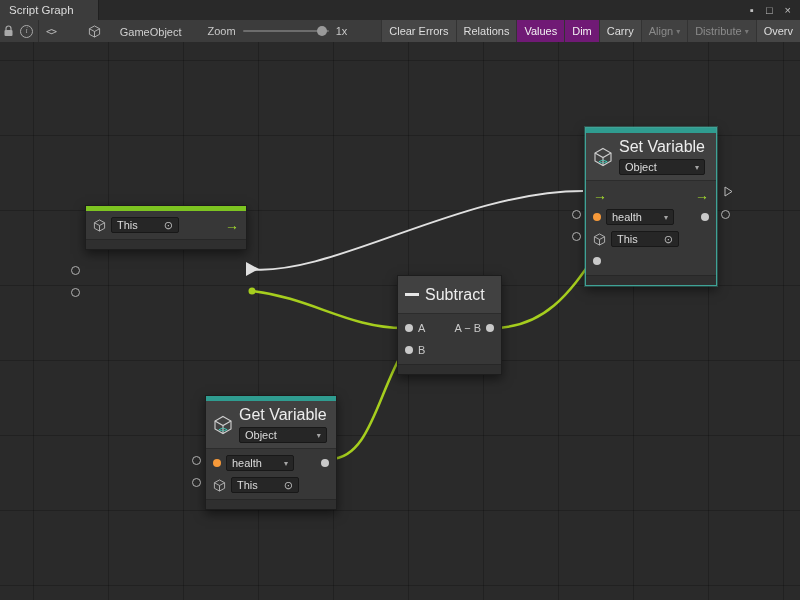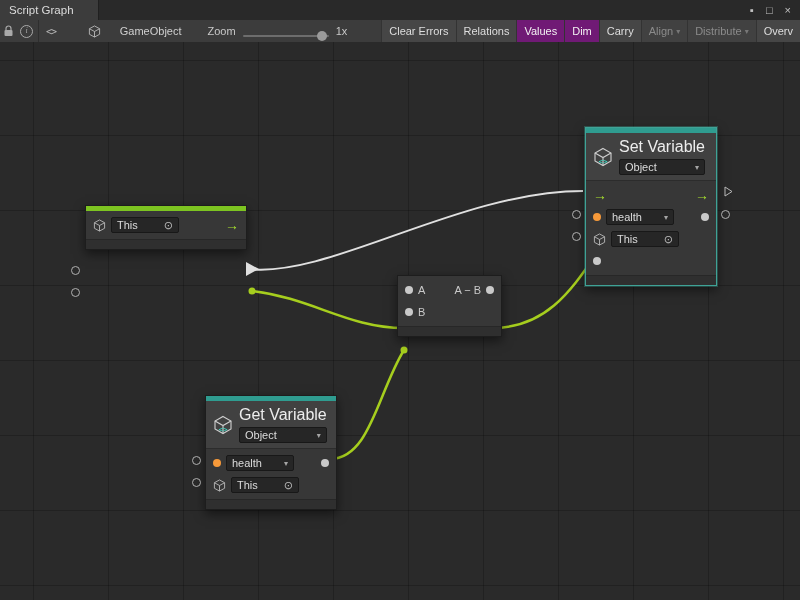--- a/index.html
+++ b/index.html
@@ -9,22 +9,22 @@
   .tabbar{position:absolute;left:0;top:0;width:800px;height:20px;background:#292929;display:flex;align-items:stretch;border-bottom:1px solid #191919}
   .tab{display:flex;align-items:center;background:#3c3c3c;color:#dcdcdc;font-size:11.5px;padding:0 24px 0 9px;border-right:1px solid #202020}
   .wincontrols{margin-left:auto;display:flex;align-items:center;gap:12px;padding-right:9px;color:#c2c2c2;font-size:11px}
 
   
   .toolbar{position:absolute;left:0;top:20px;width:800px;height:22px;background:#3c3c3c;border-bottom:1px solid #232323;display:flex;align-items:center;color:#d6d6d6;font-size:11px;white-space:nowrap;overflow:hidden}
   .tbicon{display:flex;align-items:center;justify-content:center;width:24px;height:22px;color:#b9b9b9}
   .sep{width:1px;height:22px;background:#2e2e2e;margin:0 3px}
   .info-circle{width:11px;height:11px;border:1px solid #a9a9a9;border-radius:50%;font-size:8px;line-height:10px;text-align:center;color:#a9a9a9;font-family:"Liberation Serif",serif;font-style:italic}
   .code-glyph{font-family:"DejaVu Sans Mono",monospace;font-size:10px;letter-spacing:-1px}
-  .go-block{display:flex;align-items:center;gap:19px;margin-left:28px;color:#d0d0d0}
-  .zoom-block{display:flex;align-items:flex-end;gap:7px;margin-left:26px;color:#c9c9c9}
+  .go-block{display:flex;align-items:flex-end;gap:19px;margin-left:28px;color:#d0d0d0}
+  .zoom-block{display:flex;align-items:center;gap:7px;margin-left:26px;color:#c9c9c9}
   .slider{position:relative;width:86px;height:2px;background:#6d6d6d;border-radius:1px}
   .slider .handle{position:absolute;right:2px;top:-4px;width:10px;height:10px;border-radius:50%;background:#9a9a9a}
   .tbuttons{display:flex;align-items:stretch;height:22px;margin-left:34px}
   .tbtn{display:flex;align-items:center;padding:0 7px;background:#464646;border-left:1px solid #333;color:#dedede;cursor:default}
   .tbtn.active{background:#701a75;color:#f2f2f2}
   .tbtn.disabled{color:#8b8b8b;background:#414141}
   .caret{font-size:8px;margin-left:3px;color:#a5a5a5}
   .tbtn.disabled .caret{color:#777}
 
   
@@ -207,20 +207,24 @@
     <span class="hollow" style="left:-14px;top:104px"></span>
     <span class="htri" style="right:-17px;top:58px">
       <svg width="9" height="11" viewBox="0 0 9 11">
           <polygon points="1,1 8,5.5 1,10" fill="none" stroke="#b8b8b8"></polygon>
         </svg>
     </span>
     <span class="hollow" style="right:-14px;top:82px"></span>
   </div>
 
   <div class="node" style="left:397px;top:233px;width:103px">
+    <div class="nhead tall">
+      <span class="minus-icon"></span>
+      <span class="ntitle">Subtract</span>
+    </div>
     <div class="nports">
       <div class="prow">
         <span class="dot gray"></span>
         <span class="plabel">A</span>
         <span class="spacer"></span>
         <span class="plabel">A − B</span>
         <span class="dot gray"></span>
       </div>
       <div class="prow">
         <span class="dot gray"></span>

